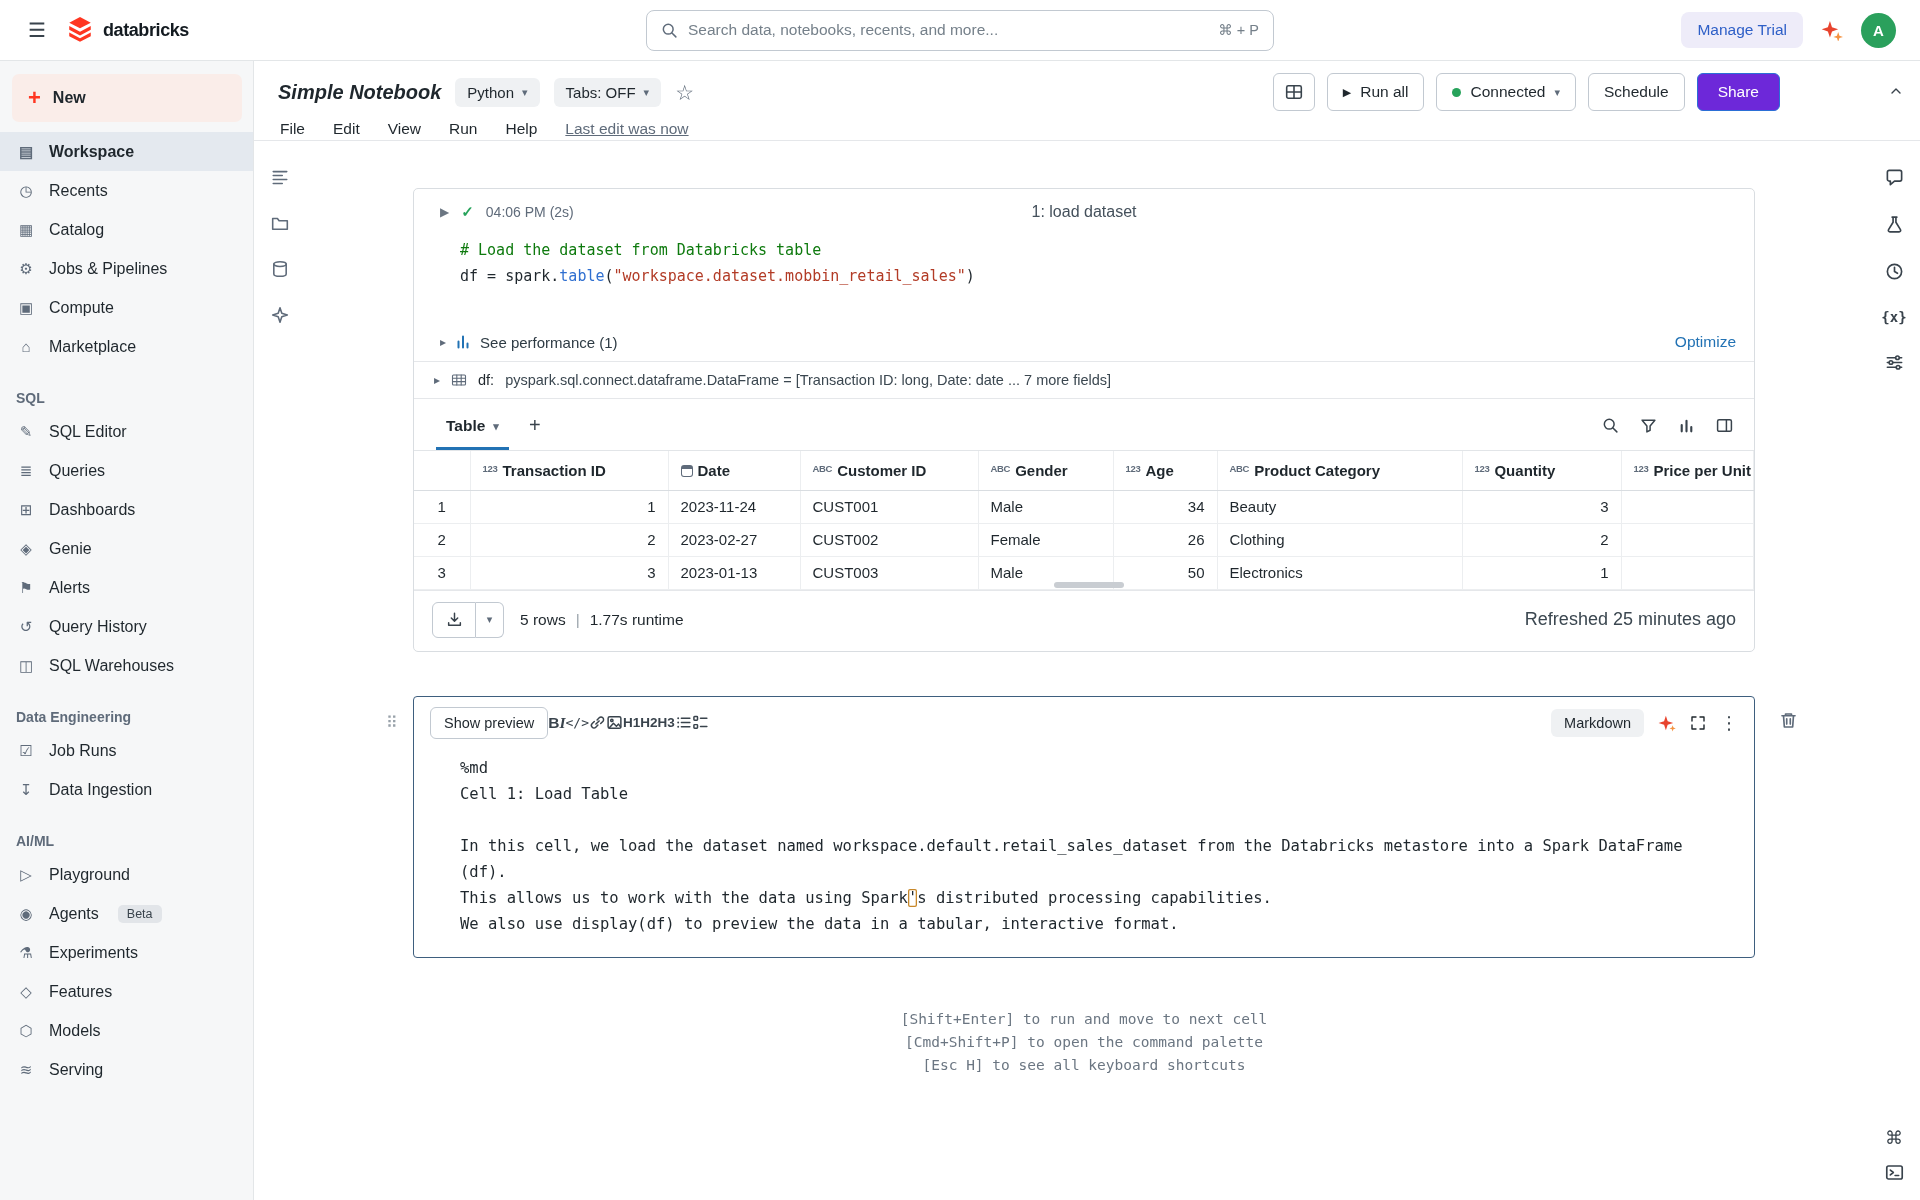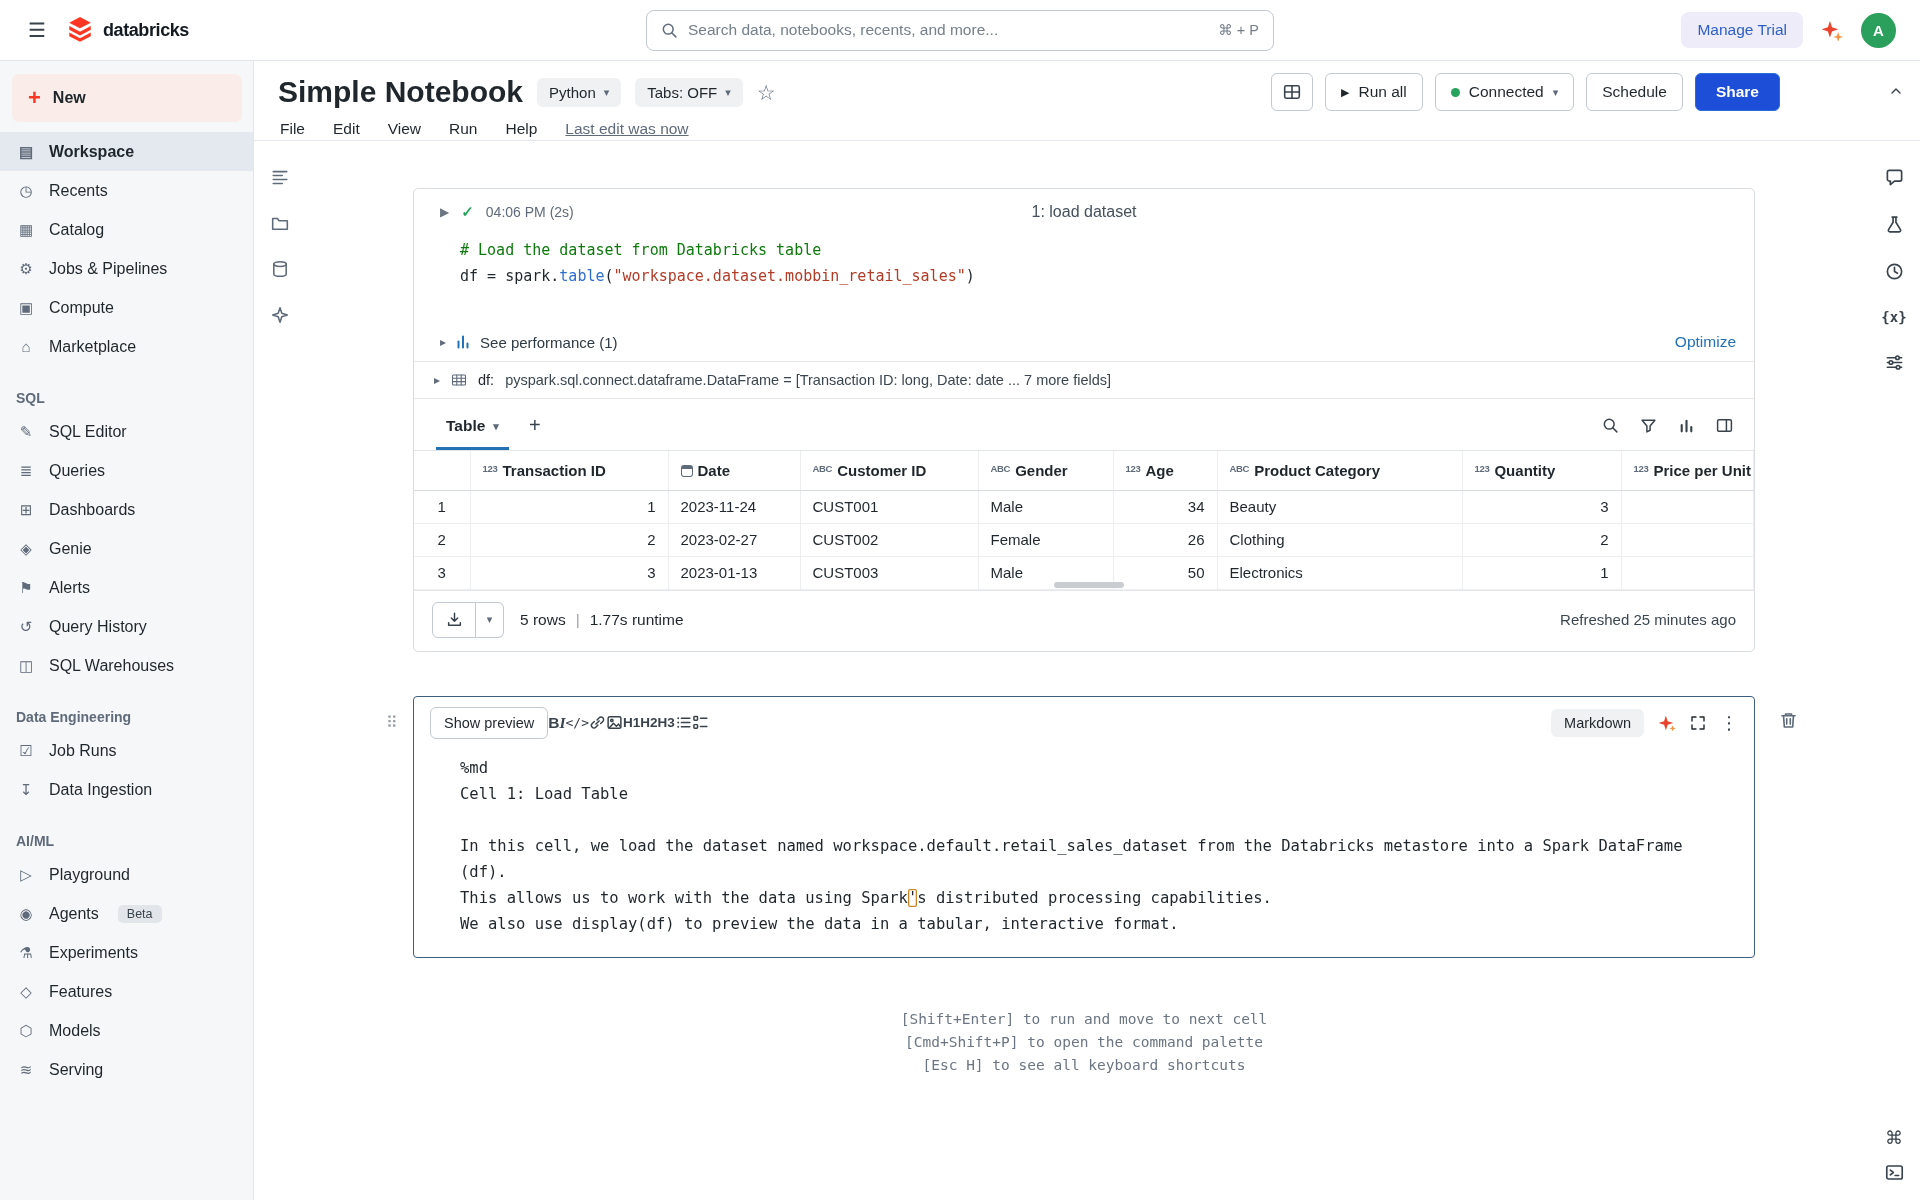--- a/index.html
+++ b/index.html
@@ -41,30 +41,30 @@
   .ic-genie::before{content:"◈";} .ic-alerts::before{content:"⚑";} .ic-history::before{content:"↺";}
   .ic-warehouses::before{content:"◫";} .ic-job-runs::before{content:"☑";} .ic-ingestion::before{content:"↧";}
   .ic-playground::before{content:"▷";} .ic-agents::before{content:"◉";} .ic-experiments::before{content:"⚗";}
   .ic-features::before{content:"◇";} .ic-models::before{content:"⬡";} .ic-serving::before{content:"≋";}
   .badge { background:#E2E5E9; color:#39434C; font-size:12.5px; padding:2px 9px; border-radius:5px; margin-left:6px; }
   .badge:empty { display:none; }
 
   
   .nb-header { height:80px; padding:10px 140px 0 24px; border-bottom:1px solid #E5E7EA; }
   .title-row { display:flex; align-items:center; gap:14px; height:42px; }
-  .nb-title { font-size:30px; font-weight:700; }
+  .nb-title { font-size:20px; font-weight:700;font-style:italic; }
   .pill { background:#EFF1F3; border-radius:6px; padding:6px 12px; font-size:15px; display:flex; align-items:center; gap:8px; color:#1F272D; }
   .pill-chev, .btn-chev { font-size:11px; color:#5F6B7A; }
   .star-btn { font-size:21px; color:#5F6B7A; line-height:1; }
   .hdr-actions { margin-left:auto; display:flex; align-items:center; gap:12px; }
   .btn { height:38px; border:1px solid #C2C9D1; border-radius:6px; padding:0 15px; font-size:15.5px; display:flex; align-items:center; gap:9px; background:#fff; color:#1F272D; }
   .icon-btn { width:42px; justify-content:center; padding:0; color:#39434C; }
   .btn-play { font-size:11px; color:#1F272D; }
   .dot { width:9px; height:9px; border-radius:50%; background:#27A35B; }
-  .btn.primary { background:#1d4ed8; border-color:#2B6FD6; color:#fff; font-weight:700; padding:12px 20px; }
+  .btn.primary { background:#6d28d9; border-color:#2B6FD6; color:#fff; font-weight:400; padding:12px 20px; }
   .menu-row { display:flex; align-items:center; gap:28px; height:32px; padding-left:2px; font-size:15.5px; }
   .last-edit { color:#5F6B7A; text-decoration:underline; }
   .collapse-chev { position:absolute; top:22px; right:16px; color:#39434C; }
 
   
   .nb-body { position:relative; height:1059px; padding:47px 0 0 159px; overflow:hidden; }
   .gutter { position:absolute; left:0; top:27px; width:52px; display:flex; flex-direction:column; align-items:center; gap:28px; color:#5F6B7A; }
   .right-rail { position:absolute; right:0; top:80px; bottom:0; width:52px; display:flex; flex-direction:column; align-items:center; gap:28px; padding:27px 0 18px; color:#39434C; }
   .rail-bottom { margin-top:auto; display:flex; flex-direction:column; gap:16px; align-items:center; }
   .glyph-ic { font-size:18px; line-height:1; }
@@ -104,21 +104,21 @@
   .cticon { font-size:9.5px; font-weight:700; color:#5F6B7A; letter-spacing:-0.3px; position:relative; top:-4px; margin-right:5px; display:inline-block; }
   .cticon.date { width:12px; height:12px; border:1.5px solid #5F6B7A; border-top:4px solid #5F6B7A; border-radius:3px; top:1px; }
   th .hlabel { font-size:15px; }
   .table-scroll { position:relative; }
   .hthumb { position:absolute; bottom:2px; left:640px; width:70px; height:6px; background:#C9CDD2; border-radius:3px; }
   .results-footer { display:flex; align-items:center; gap:16px; padding:11px 18px 13px; border-top:1px solid #E5E7EA; }
   .dl-group { display:flex; }
   .dl-btn { width:44px; height:36px; border:1px solid #C2C9D1; border-radius:6px 0 0 6px; display:flex; align-items:center; justify-content:center; color:#39434C; }
   .dl-chev { width:28px; height:36px; border:1px solid #C2C9D1; border-left:none; border-radius:0 6px 6px 0; display:flex; align-items:center; justify-content:center; font-size:11px; color:#5F6B7A; }
   .rows-info { display:flex; gap:10px; font-size:15.5px; color:#1F272D; }
-  .refreshed { margin-left:auto; font-size:15px; color:#3B4750; }
+  .refreshed { margin-left:auto; font-size:18px; color:#3B4750; }
 
   
   .md-cell { margin-top:44px; border:1.5px solid #3E5E7E; border-radius:4px; position:relative; }
   .drag-handle { position:absolute; left:-28px; top:16px; color:#98A1A9; font-size:16px; }
   .cell-trash { position:absolute; right:-44px; top:14px; color:#5F6B7A; }
   .md-toolbar { height:52px; display:flex; align-items:center; padding:0 16px; }
   .show-preview { border:1px solid #C2C9D1; border-radius:6px; padding:7px 13px; font-size:14.5px; background:#fff; }
   .tb-ic { color:#39434C; font-size:15.5px; display:flex; align-items:center; }
   .tb-b { font-weight:700; }
   .tb-i { font-style:italic; font-family:"Liberation Serif", serif; font-weight:600; }

